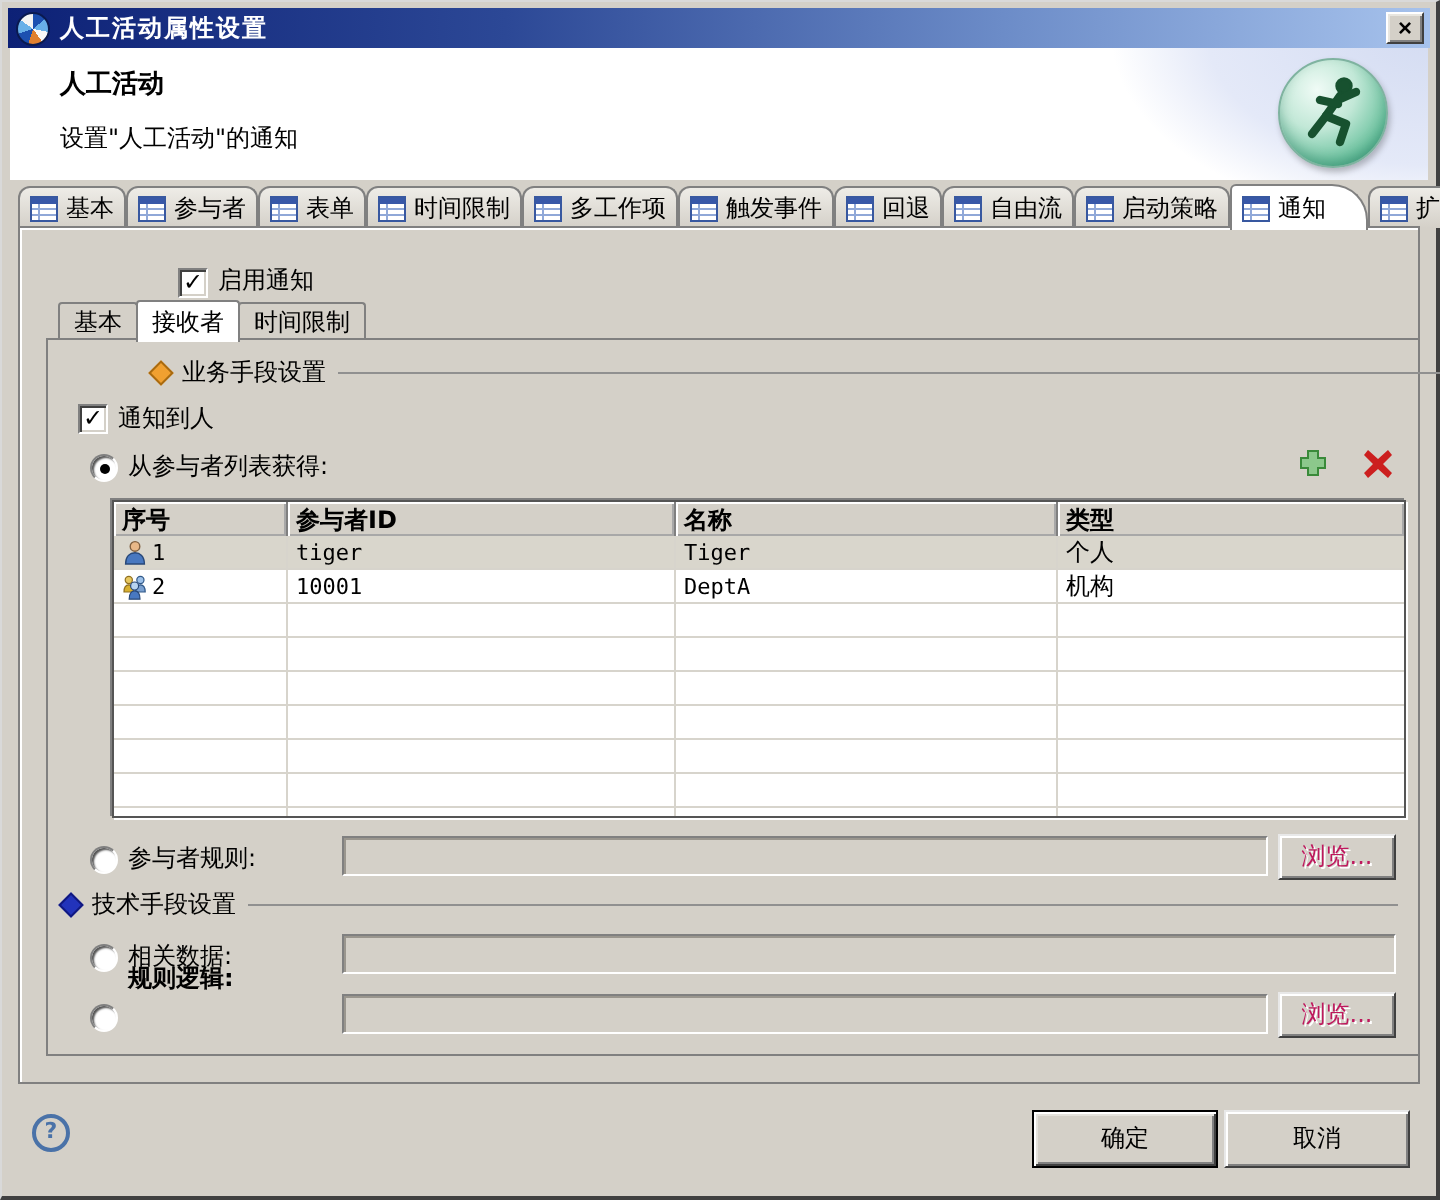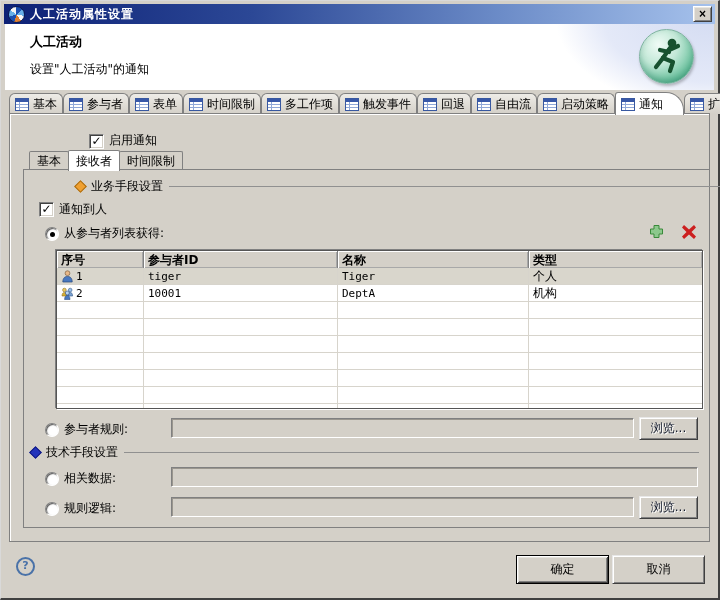--- a/index.html
+++ b/index.html
@@ -62,21 +62,21 @@
   .radio .dot{width:5px;height:5px;border-radius:50%;background:#000;display:none;}
   .radio.selected .dot{display:block;}
   .lbl{position:absolute;white-space:nowrap;}
   .field{position:absolute;background:#d4d0c8;
     border:1px solid;border-color:#808080 #fff #fff #808080;
     box-shadow:inset 1px 1px 0 #9a968e;}
   .btn{position:absolute;background:#d4d0c8;text-align:center;
     border:1px solid;border-color:#e8e8e8 #404040 #404040 #e8e8e8;
     box-shadow:inset 1px 1px 0 #fff,inset -1px -1px 0 #808080;
     font-size:12px;display:flex;align-items:center;justify-content:center;cursor:default;}
-  .btn.disabled{color:#0f172a;text-shadow:1px 1px 0 #fff;}
+  .btn.disabled{color:#be185d;text-shadow:1px 1px 0 #fff;}
   .btn.default{border:1px solid #000;
     box-shadow:inset 1px 1px 0 #fff,inset -1px -1px 0 #404040,inset 2px 2px 0 #e4e2dc,inset -2px -2px 0 #808080;}
   
   .inner-tabs{position:absolute;left:28px;top:149px;height:20px;display:flex;align-items:flex-end;}
   .inner-tab{height:18px;display:flex;align-items:center;padding:0 7px;background:#d4d0c8;
     border:1px solid #808080;border-bottom:none;border-radius:2px 2px 0 0;margin-right:-1px;cursor:default;}
   .inner-tab.active{background:#fff;height:20px;margin-bottom:-1px;z-index:2;position:relative;font-family:Liberation Mono, monospace;}
   .inner-panel{position:absolute;left:22px;top:168px;width:685px;height:357px;
     border:1px solid #808080;background:#d4d0c8;}
   .section-hd{position:absolute;display:flex;align-items:center;gap:6px;height:14px;}
@@ -329,21 +329,21 @@
     <span class="diamond blue"></span>
     <span>技术手段设置</span>
     <span class="sec-line"></span>
   </div>
 
   <span class="radio" style="left:44px;top:471px;"></span>
   <span class="lbl" style="left:63px;top:469px;">相关数据:</span>
   <div class="field" style="left:170px;top:466px;width:525px;height:18px;"></div>
 
   <span class="radio" style="left:44px;top:501px;"></span>
-  <span class="lbl" style="left:63px;top:499px;">规则逻辑:</span>
+  <span class="lbl" style="left:63px;top:480px;font-weight:bold;">规则逻辑:</span>
   <div class="field" style="left:170px;top:496px;width:461px;height:18px;"></div>
   <div class="btn disabled" style="left:638px;top:495px;width:57px;height:21px;">浏览...</div>
 
   <div class="footer-help">?</div>
   <div class="btn btn-cancel">取消</div>
   <div class="btn default btn-ok">确定</div>
 
 </div>
 
 </body></html>

